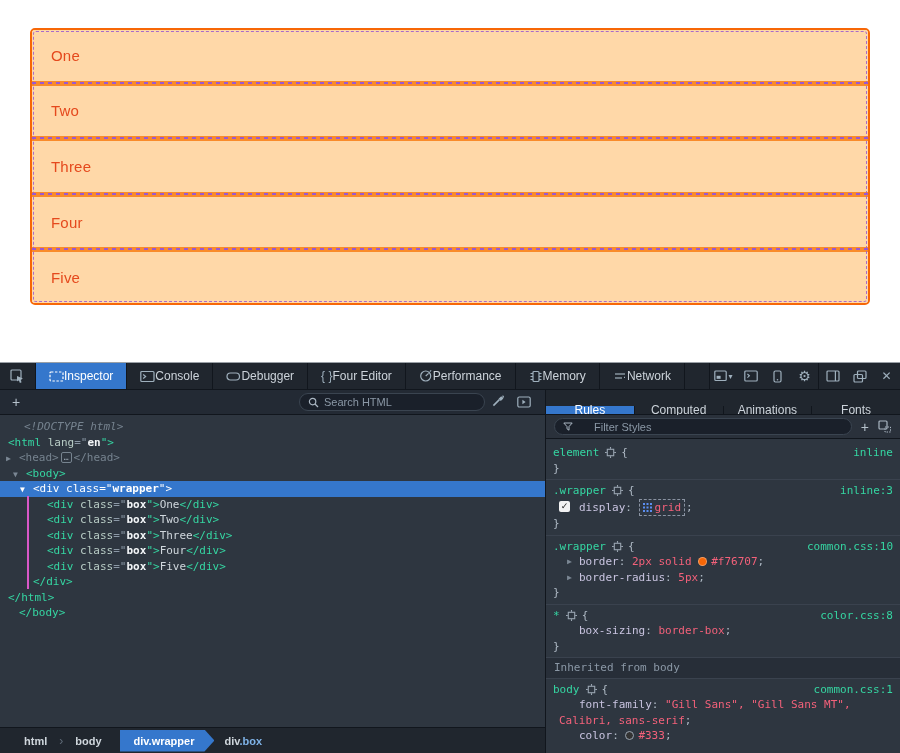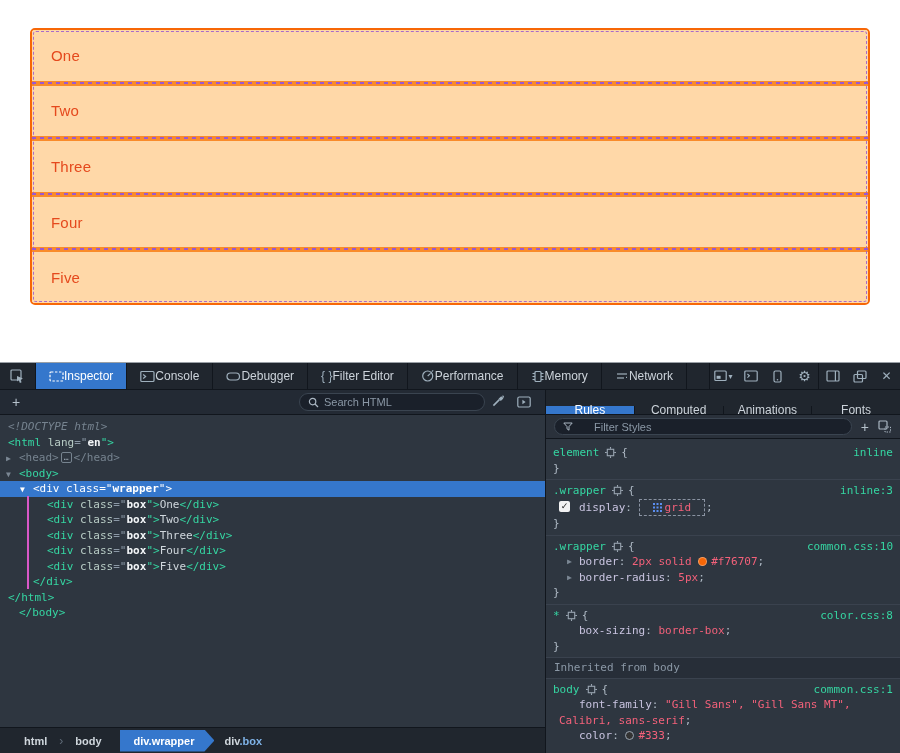--- a/index.html
+++ b/index.html
@@ -125,21 +125,21 @@
   .decl .punc  { color:#aeb9c4; }
   .decl.wrap { padding-left:6px; text-indent:20px; white-space:normal; }
   .decl.wrap .cont { text-indent:0; }
   .chk { position:absolute; left:6px; top:2px; width:11px; height:11px; background:#f2f2f2;
          border-radius:2px; color:#222; font-size:9px; line-height:11px; text-align:center;
          font-family:"Liberation Sans",sans-serif; }
   .darr { position:absolute; left:14px; top:0; color:#7b8794; font-size:8px; }
   .swatch { display:inline-block; width:9px; height:9px; border-radius:50%;
          border:1px solid rgba(255,255,255,.35); margin-right:4px; vertical-align:-1px; }
   .gridchip { display:inline-flex; align-items:center; gap:3px; border:1px dashed #8a93a2;
-         padding:0 13px; margin-right:1px; vertical-align:-1px; }
+         padding:0 3px; margin-right:1px; vertical-align:-1px; }
   .inherit { background:#272e38; color:#8b98a6; padding:2px 8px; border-bottom:1px solid #3a424e;
          font-family:"DejaVu Sans Mono", monospace; }
 </style>
 </head>
 <body>
 
 <div class="page">
   <div class="gwrap">
     <div class="gbox">
         <span>One</span>
@@ -195,21 +195,21 @@
     <div class="ttab">
       <span class="ticon">
         <svg width="15" height="13" viewBox="0 0 15 13">
             <rect x="1" y="3" width="12.5" height="7" rx="3.5" fill="none" stroke="currentColor" stroke-width="1.2"></rect>
           </svg>
       </span>
       <span>Debugger</span>
     </div>
     <div class="ttab">
       <span class="ticon">{ }</span>
-      <span>Filter Editor</span>
+      <span>Four Editor</span>
     </div>
     <div class="ttab">
       <span class="ticon">
         <svg width="14" height="14" viewBox="0 0 14 14">
             <circle cx="6.7" cy="7" r="5" fill="none" stroke="currentColor" stroke-width="1.2"></circle>
             <line x1="6.7" y1="7" x2="9.6" y2="4.4" stroke="currentColor" stroke-width="1.2"></line>
             <line x1="10.8" y1="2.6" x2="12.2" y2="1.4" stroke="currentColor" stroke-width="1.2"></line>
           </svg>
       </span>
       <span>Performance</span>
@@ -322,24 +322,24 @@
           <span>
             <svg width="14" height="12" viewBox="0 0 14 12">
                 <rect x="0.8" y="1" width="12.4" height="10" rx="1.5" fill="none" stroke="currentColor" stroke-width="1.2"></rect>
                 <polygon points="5.4,3.8 8.6,6 5.4,8.2" fill="currentColor"></polygon>
               </svg>
           </span>
         </div>
       </div>
 
       <div class="markup">
-        <div class="mline" style="padding-left:8px;"><span class="dim it">&lt;!DOCTYPE html&gt;</span></div>
+        <div class="mline" style="padding-left:24px;"><span class="dim it">&lt;!DOCTYPE html&gt;</span></div>
         <div class="mline" style="padding-left:8px;"><span class="tag">&lt;html</span><span class="attr"> lang</span><span class="punc">="</span><span class="val">en</span><span class="tag">"&gt;</span></div>
         <div class="mline" style="padding-left:6px;"><span class="arrow col"></span><span class="dim">&lt;head&gt;</span><span class="headbadge">…</span><span class="dim">&lt;/head&gt;</span></div>
-        <div class="mline" style="padding-left:6px;"><span class="arrow exp"></span><span class="tag">&lt;body&gt;</span></div>
+        <div class="mline" style="padding-left:13px;"><span class="arrow exp"></span><span class="tag">&lt;body&gt;</span></div>
         <div class="mline sel" style="padding-left:20px;"><span class="arrow exp"></span><span class="tag">&lt;div</span><span class="attr"> class</span><span class="punc">="</span><span class="val">wrapper</span><span class="tag">"&gt;</span></div>
 
         <div class="mline" style="padding-left:47px;"><span class="tag">&lt;div</span><span class="attr"> class</span><span class="punc">="</span><span class="val">box</span><span class="tag">"&gt;</span><span class="mtext">One</span><span class="tag">&lt;/div&gt;</span></div>
         <div class="mline" style="padding-left:47px;"><span class="tag">&lt;div</span><span class="attr"> class</span><span class="punc">="</span><span class="val">box</span><span class="tag">"&gt;</span><span class="mtext">Two</span><span class="tag">&lt;/div&gt;</span></div>
         <div class="mline" style="padding-left:47px;"><span class="tag">&lt;div</span><span class="attr"> class</span><span class="punc">="</span><span class="val">box</span><span class="tag">"&gt;</span><span class="mtext">Three</span><span class="tag">&lt;/div&gt;</span></div>
         <div class="mline" style="padding-left:47px;"><span class="tag">&lt;div</span><span class="attr"> class</span><span class="punc">="</span><span class="val">box</span><span class="tag">"&gt;</span><span class="mtext">Four</span><span class="tag">&lt;/div&gt;</span></div>
         <div class="mline" style="padding-left:47px;"><span class="tag">&lt;div</span><span class="attr"> class</span><span class="punc">="</span><span class="val">box</span><span class="tag">"&gt;</span><span class="mtext">Five</span><span class="tag">&lt;/div&gt;</span></div>
 
         <div class="mline" style="padding-left:33px;"><span class="tag">&lt;/div&gt;</span></div>
         <div class="mline" style="padding-left:8px;"><span class="tag">&lt;/html&gt;</span></div>

